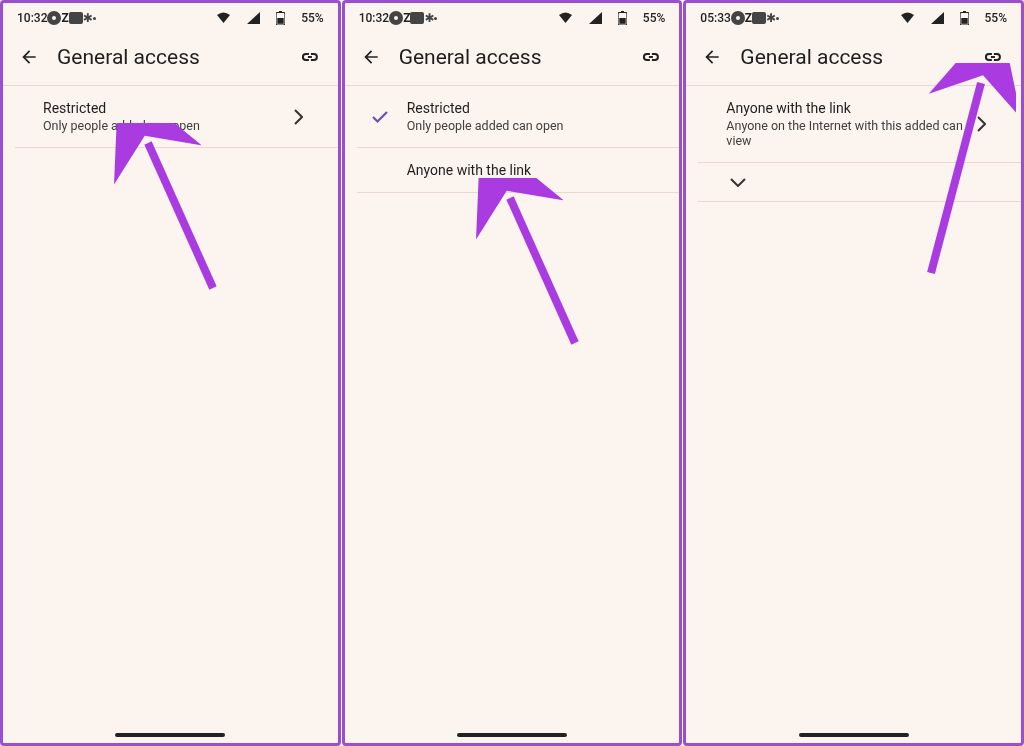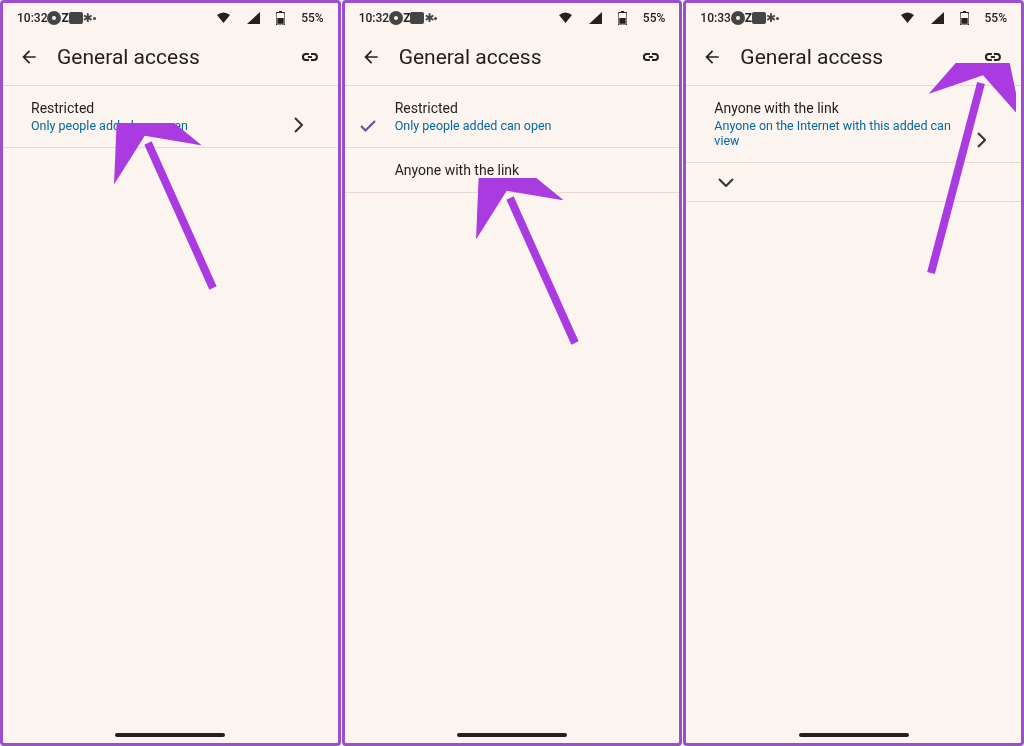--- a/index.html
+++ b/index.html
@@ -52,30 +52,31 @@
     padding: 12px 14px 14px 14px;
     border-bottom: 1px solid #ead7cd;
   }
   .back-btn { width: 24px; height:24px; display:flex; align-items:center; justify-content:center; cursor:pointer; }
   .app-title { font-size: 21px; font-weight: 400; color:#1f1f1f; margin-left: 16px; flex:1; }
   .link-btn { width: 28px; height:28px; display:flex; align-items:center; justify-content:center; cursor:pointer; }
 
   
   .row {
     display:flex;
-    align-items:flex-end;
+    align-items:center;
     padding: 14px 28px;
     border-bottom: 1px solid #ead7cd;
     cursor: pointer;
+    margin-left: 12px;
   }
   .row.has-lead { padding-left: 14px; }
   .lead-slot { width: 36px; display:flex; justify-content:flex-start; align-items:center; }
   .row-text { flex:1; }
   .row-title { font-size: 14px; color:#1f1f1f; }
-  .row-sub { font-size: 12.5px; color:#0369a1; margin-top:2px; }
+  .row-sub { font-size: 12.5px; color:#404040; margin-top:2px; }
   .trail-slot { width:24px; display:flex; justify-content:center; align-items:center; }
 
   
   .nav-pill {
     position:absolute;
     bottom: 6px;
     left: 50%;
     transform: translateX(-50%);
     width: 110px;
     height: 4px;
@@ -235,21 +236,21 @@
       </defs>
     <line x1="120" y1="165" x2="55" y2="20" stroke="#a93be0" stroke-width="8" marker-end="url(#ah2)"></line>
   </svg>
 
   <div class="nav-pill"></div>
 </div>
 
 <div class="phone">
   <div class="status-bar">
     <div class="status-left">
-      <span>10:33</span>
+      <span>05:33</span>
       <span class="st-dot"></span>
       <span class="st-z">Z</span>
       <span class="st-msg"></span>
       <span class="st-flower">✱</span>
       <span class="st-small-dot"></span>
     </div>
     <div class="status-right">
       <span class="wifi-ic">
         <svg width="15" height="12" viewBox="0 0 15 12">
             <path d="M7.5 11 L1 3 Q7.5 -2 14 3 Z" fill="#222"></path>

